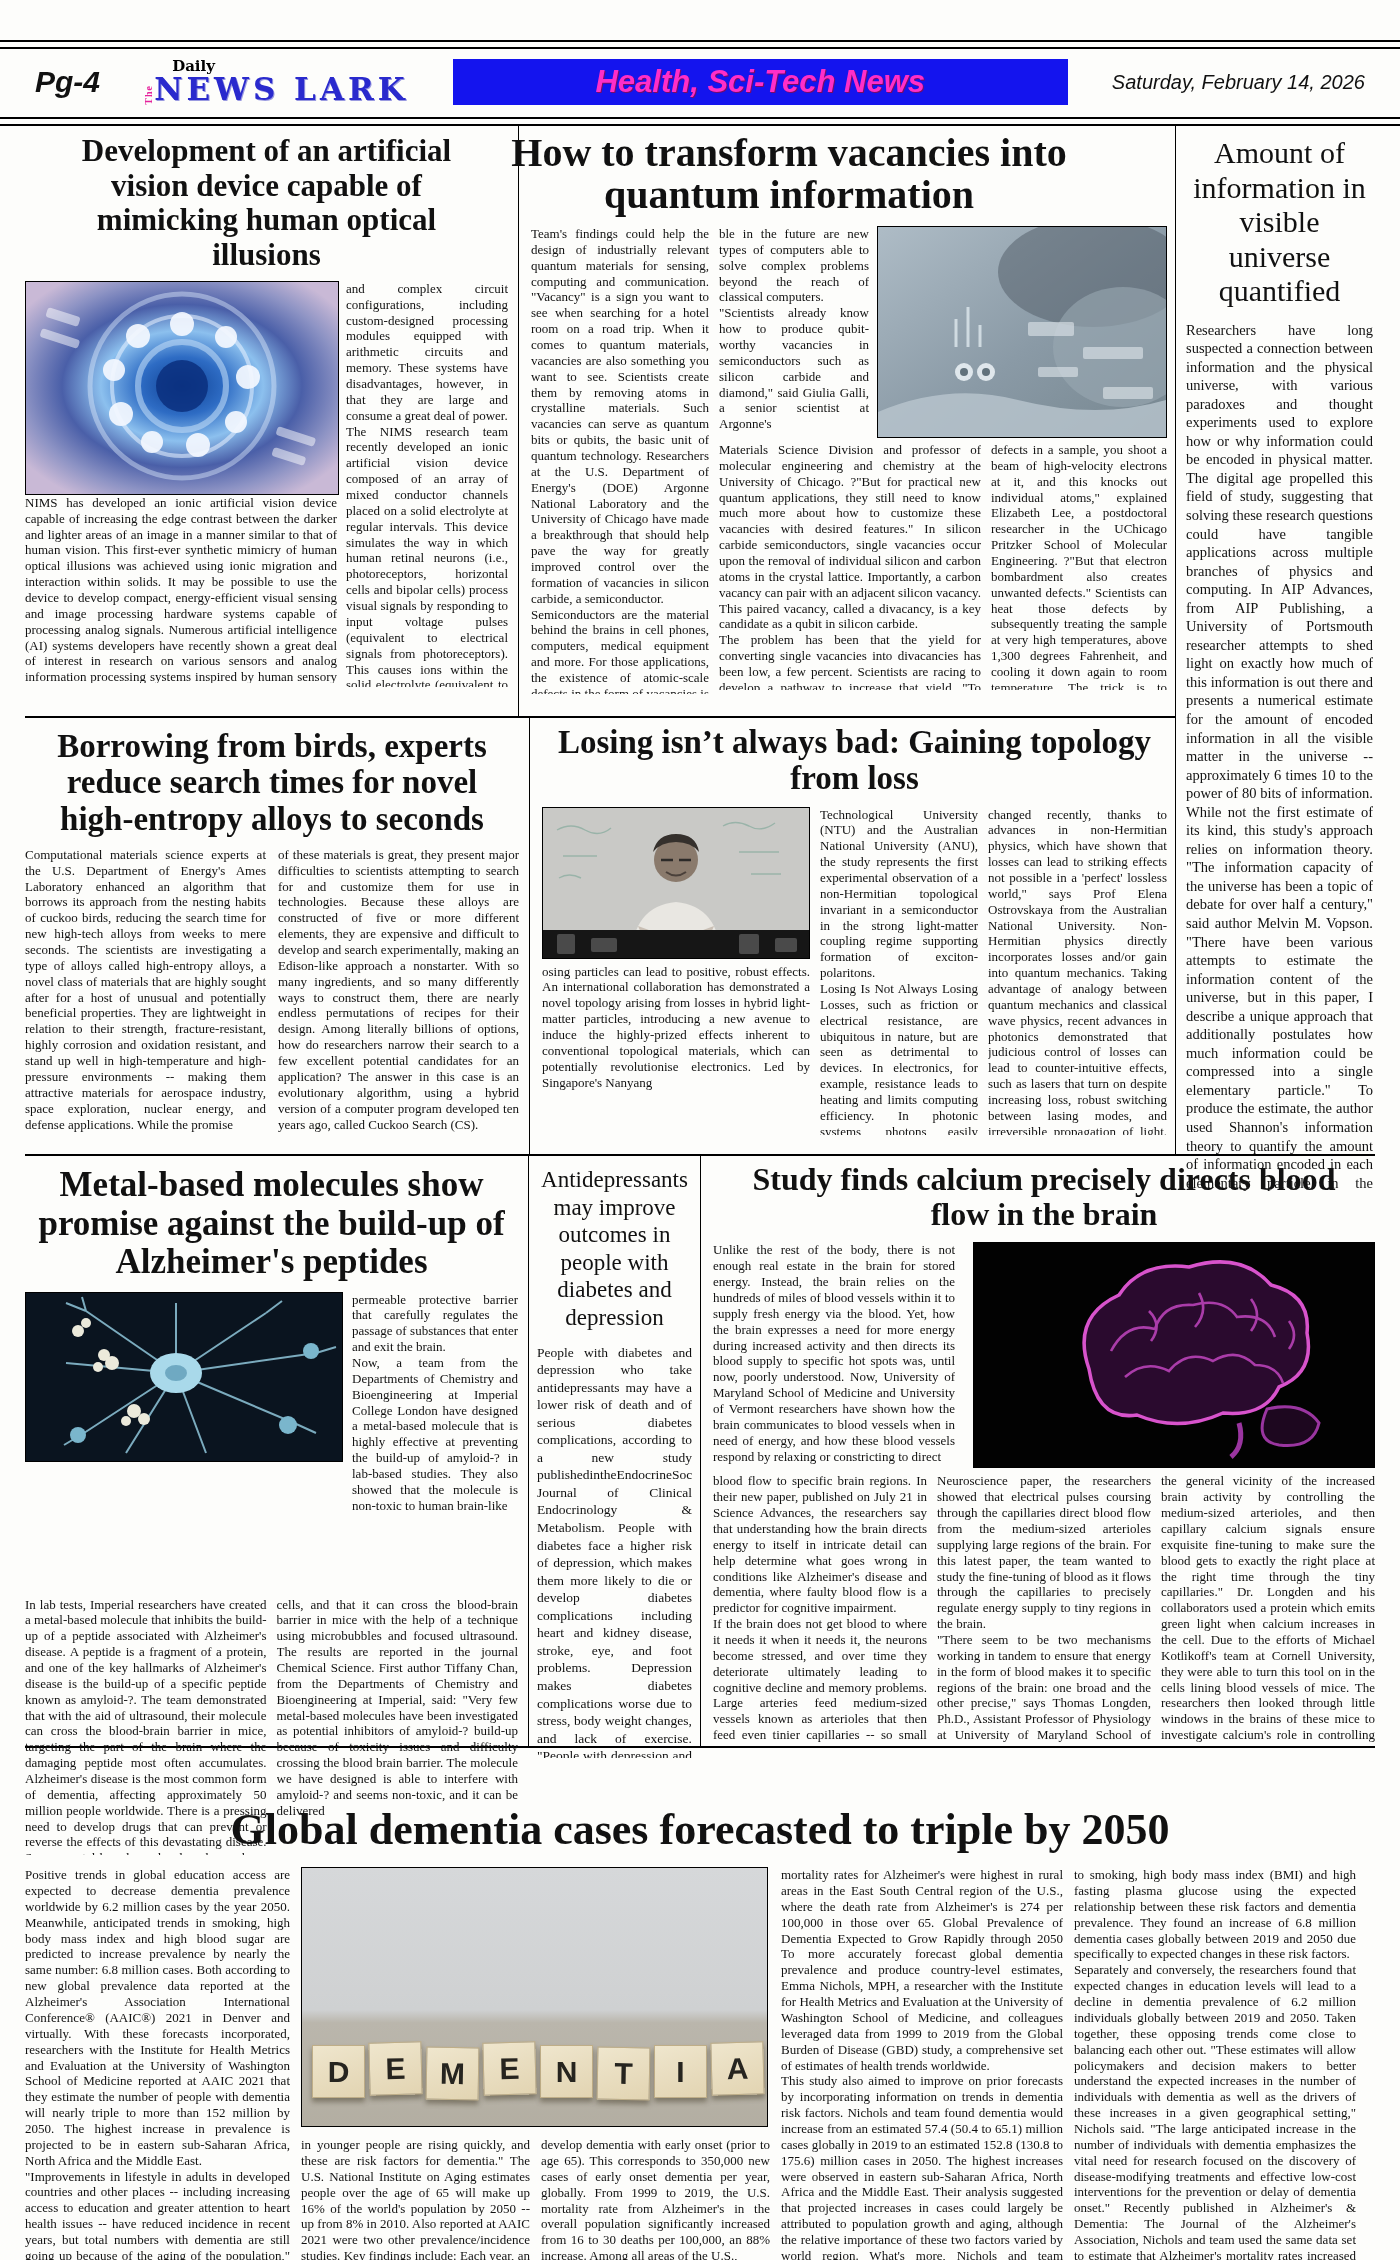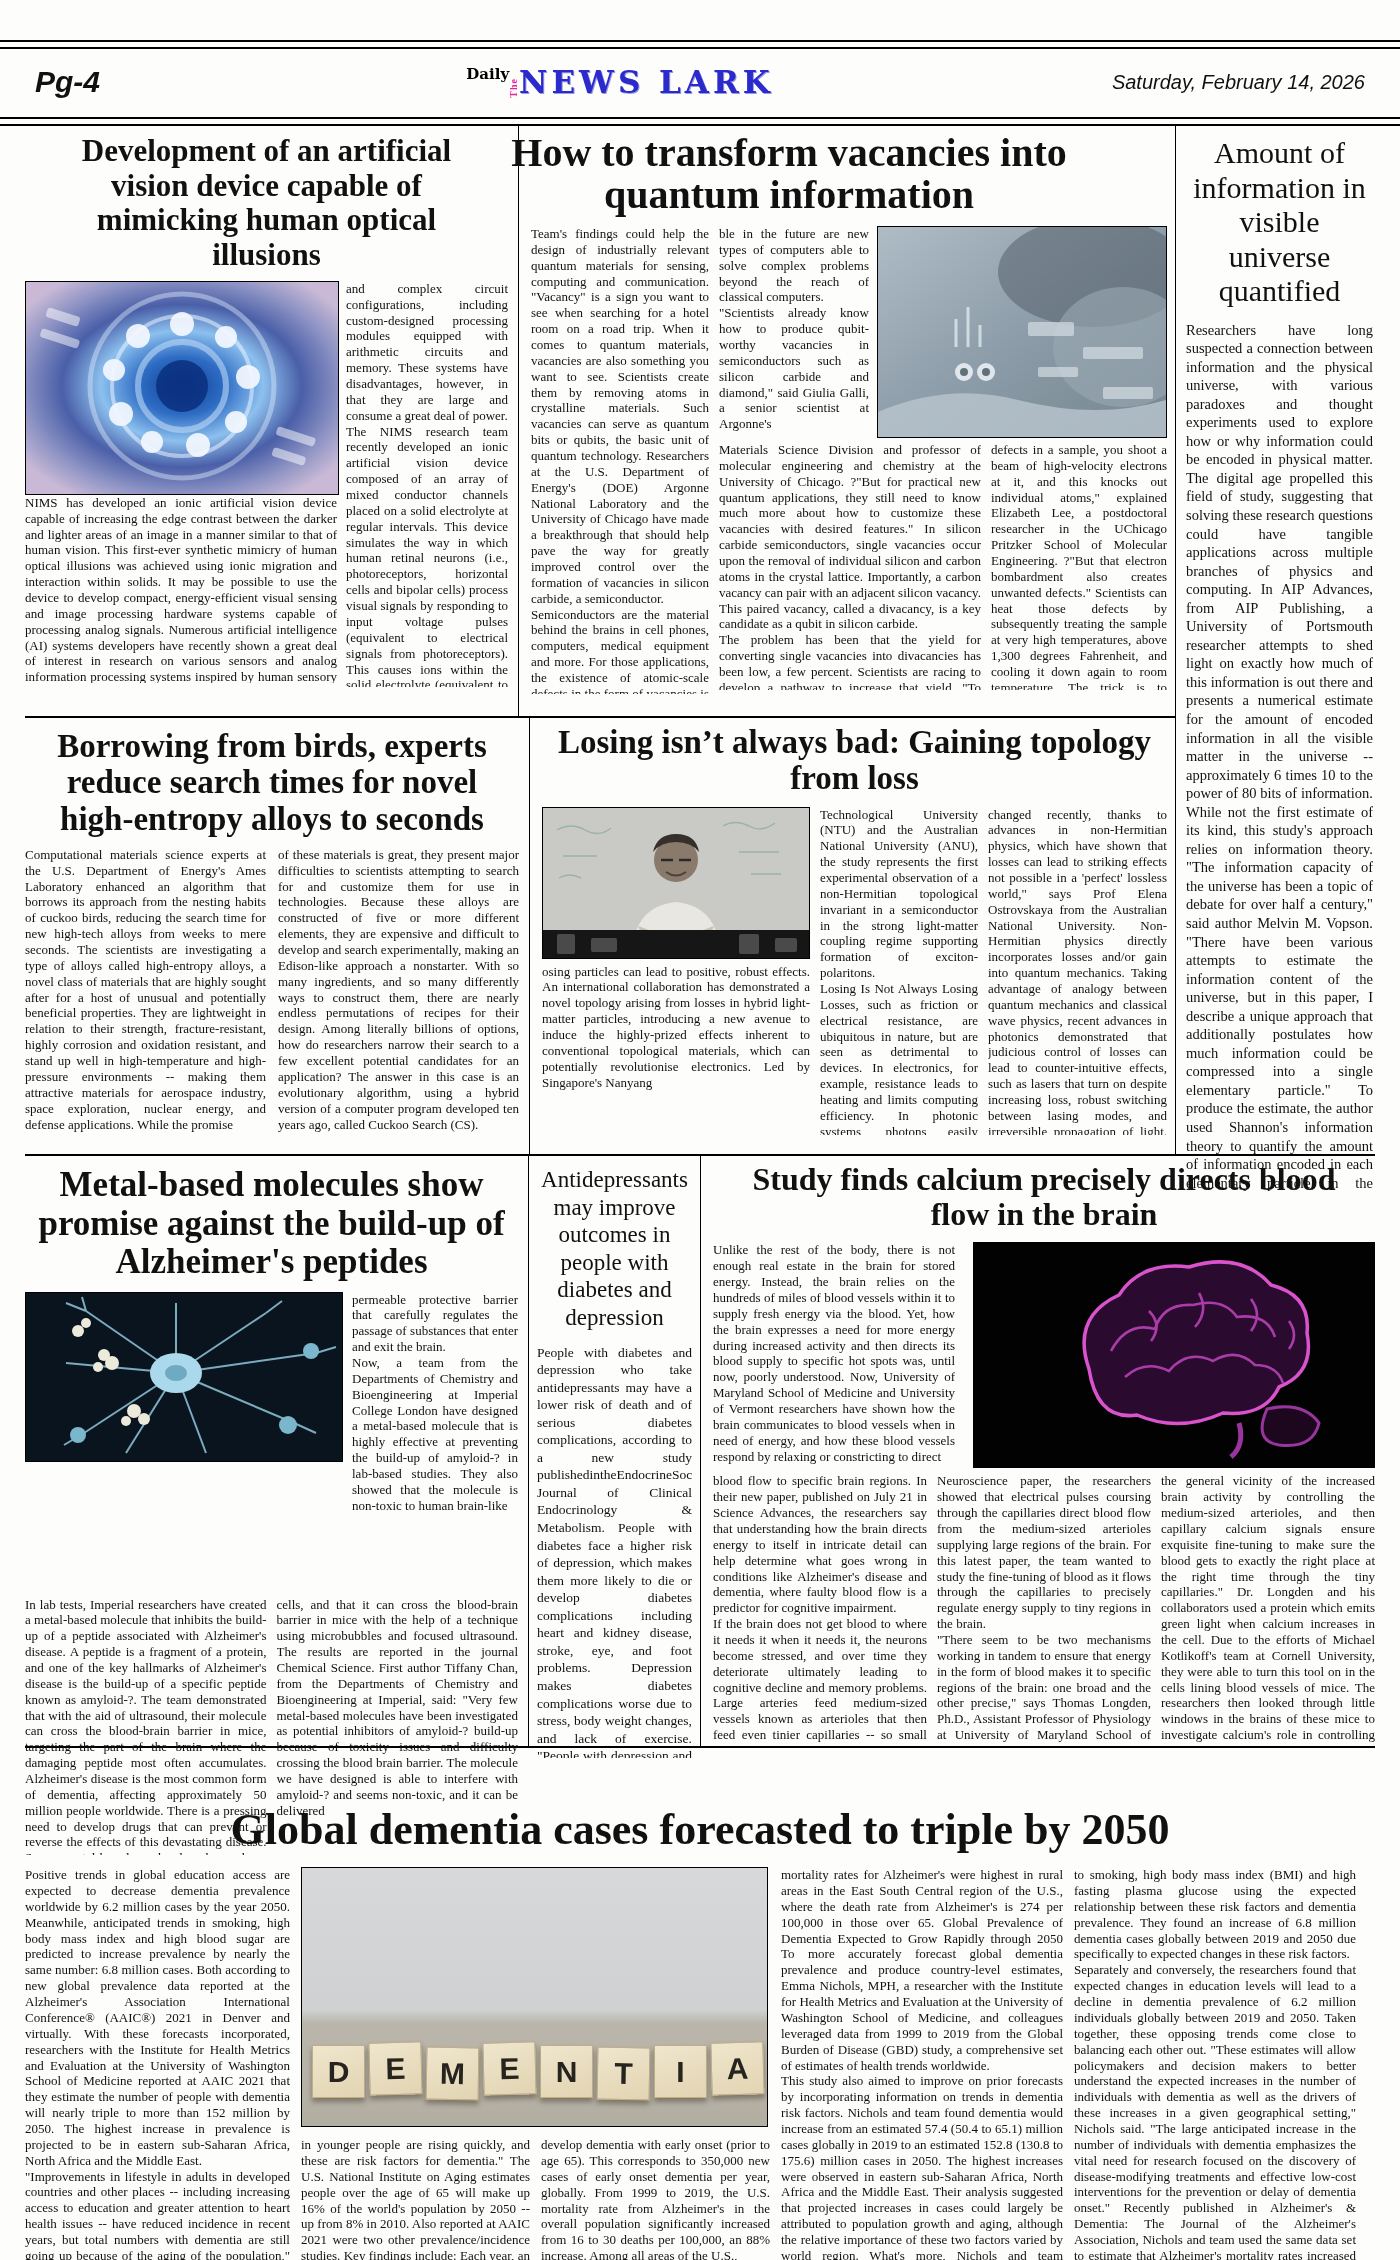--- a/index.html
+++ b/index.html
@@ -4,21 +4,21 @@
 <style>
   html,body{margin:0;padding:0;background:#888;}
   .page{width:1400px;height:2260px;background:#fdfdfb;position:relative;margin:0 auto;
         font-family:"Liberation Serif",serif;color:#111;overflow:hidden;box-sizing:border-box;}
   .inner{padding:0 25px;box-sizing:border-box;}
   .top-space{height:40px;}
   .hrule{height:5px;border-top:2px solid #000;border-bottom:2px solid #000;}
   
   .masthead-row{height:62px;display:flex;align-items:center;justify-content:space-between;padding:2px 35px 4px 35px;}
   .pg{font-family:"Liberation Sans",sans-serif;font-style:italic;font-weight:bold;font-size:30px;}
-  .mast{display:flex;flex-direction:row;line-height:1;}
+  .mast{display:flex;flex-direction:column;line-height:1;}
   .mast .daily{font-size:15px;font-weight:bold;color:#000;margin-left:28px;font-family:"DejaVu Serif",serif;}
   .mast-line{display:flex;align-items:flex-end;}
   .mast .the{color:#e5239d;font-size:10px;font-weight:bold;writing-mode:vertical-rl;transform:rotate(180deg);letter-spacing:1px;}
   .mast .title{color:#2a2acd;font-family:"DejaVu Serif",serif;font-weight:bold;font-size:31px;letter-spacing:4px;text-shadow:1px 1px 0 #9a9ae0;}
   .banner{width:615px;height:46px;background:#1414ee;display:flex;align-items:center;justify-content:center;}
   .banner span{color:#ff2ec8;font-family:"Liberation Sans",sans-serif;font-weight:bold;font-style:italic;font-size:31px;text-shadow:1px 1px 0 #7a0a66;}
   .date{font-family:"Liberation Sans",sans-serif;font-style:italic;font-size:20px;font-weight:500;}
   
   .bt{font-size:13px;line-height:1.22;text-align:justify;white-space:pre-line;overflow:hidden;}
   h1,h2{margin:0;font-family:"Liberation Serif",serif;text-align:center;}
@@ -102,20 +102,23 @@
   <div class="hrule"></div>
 
   <div class="masthead-row">
     <div class="pg">Pg-4</div>
     <div class="mast">
       <span class="daily">Daily</span>
       <span class="mast-line">
         <span class="the">The</span>
         <span class="title">NEWS LARK</span>
       </span>
+    </div>
+    <div class="banner">
+      <span>Health, Sci-Tech News</span>
     </div>
     <div class="date">Saturday, February 14, 2026</div>
   </div>
   <div class="hrule"></div>
 
   <div class="inner">
 
     <div class="bands12">
       <div class="main12">
 

